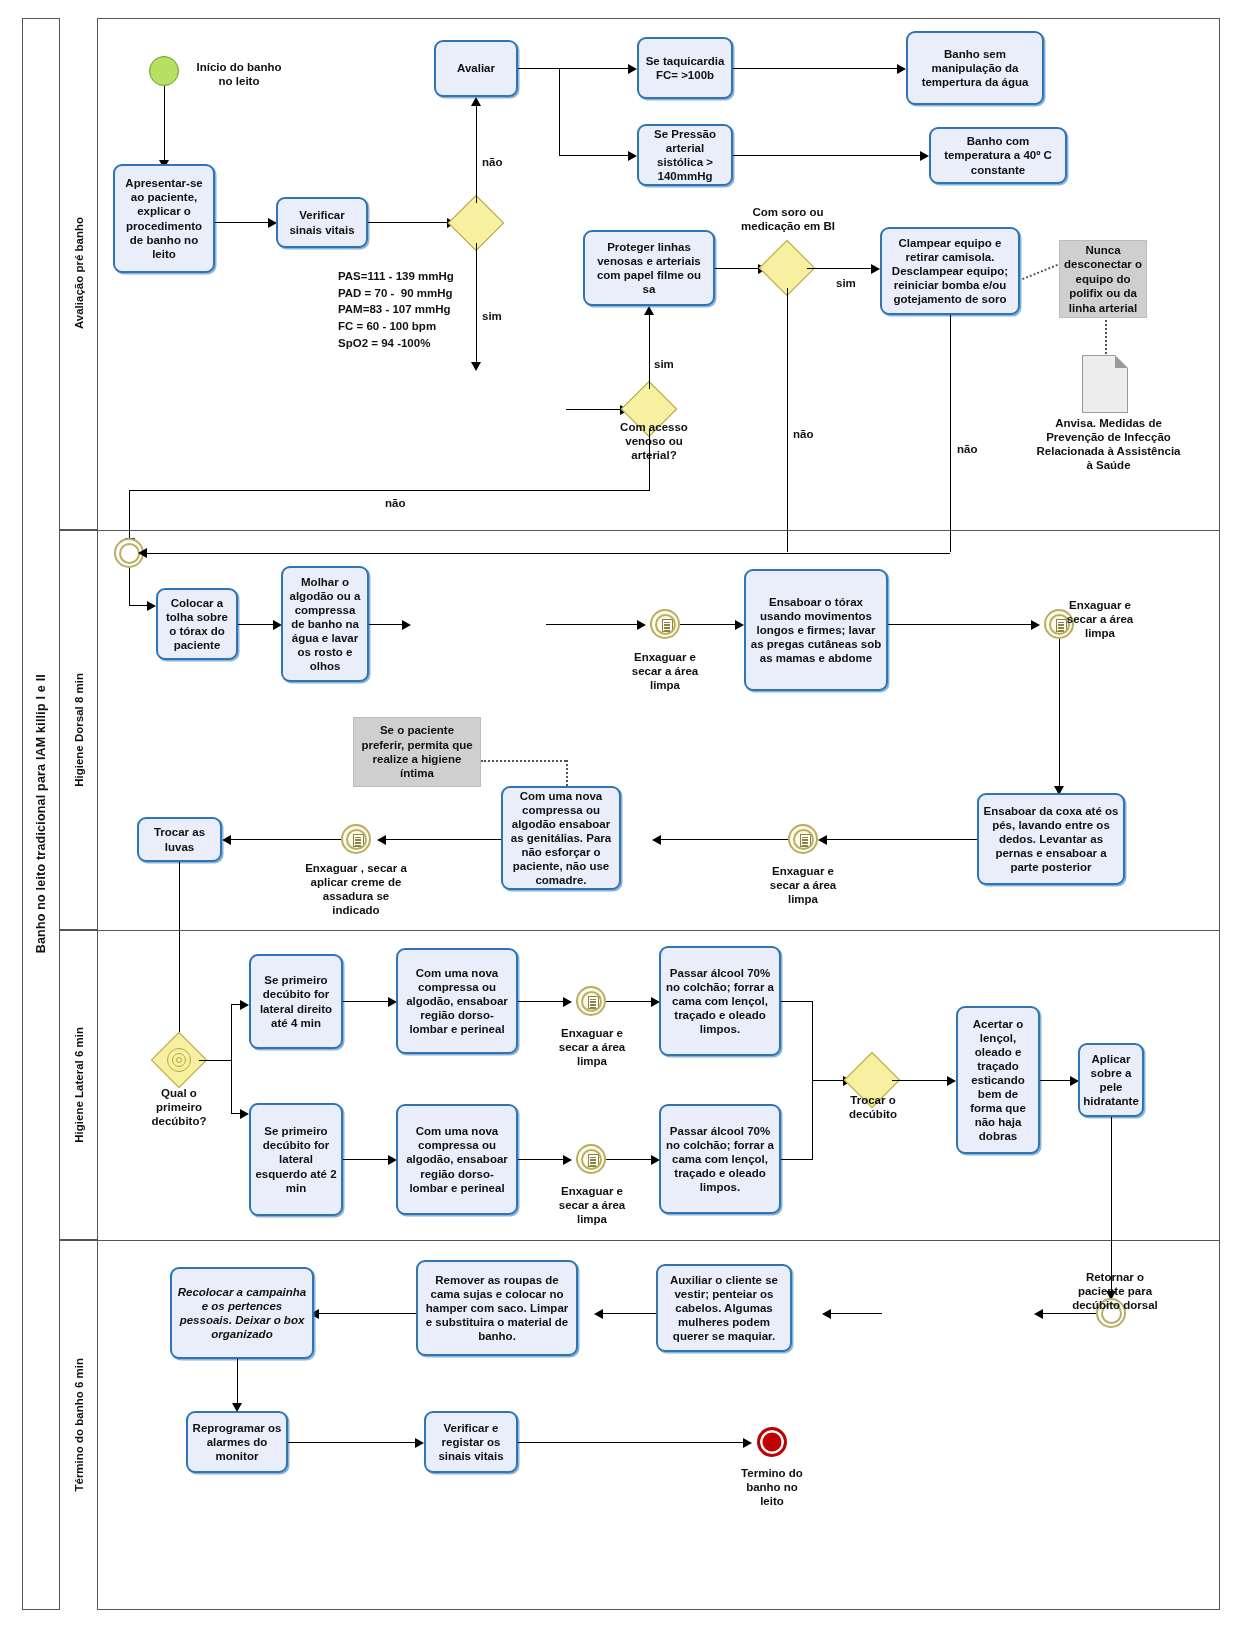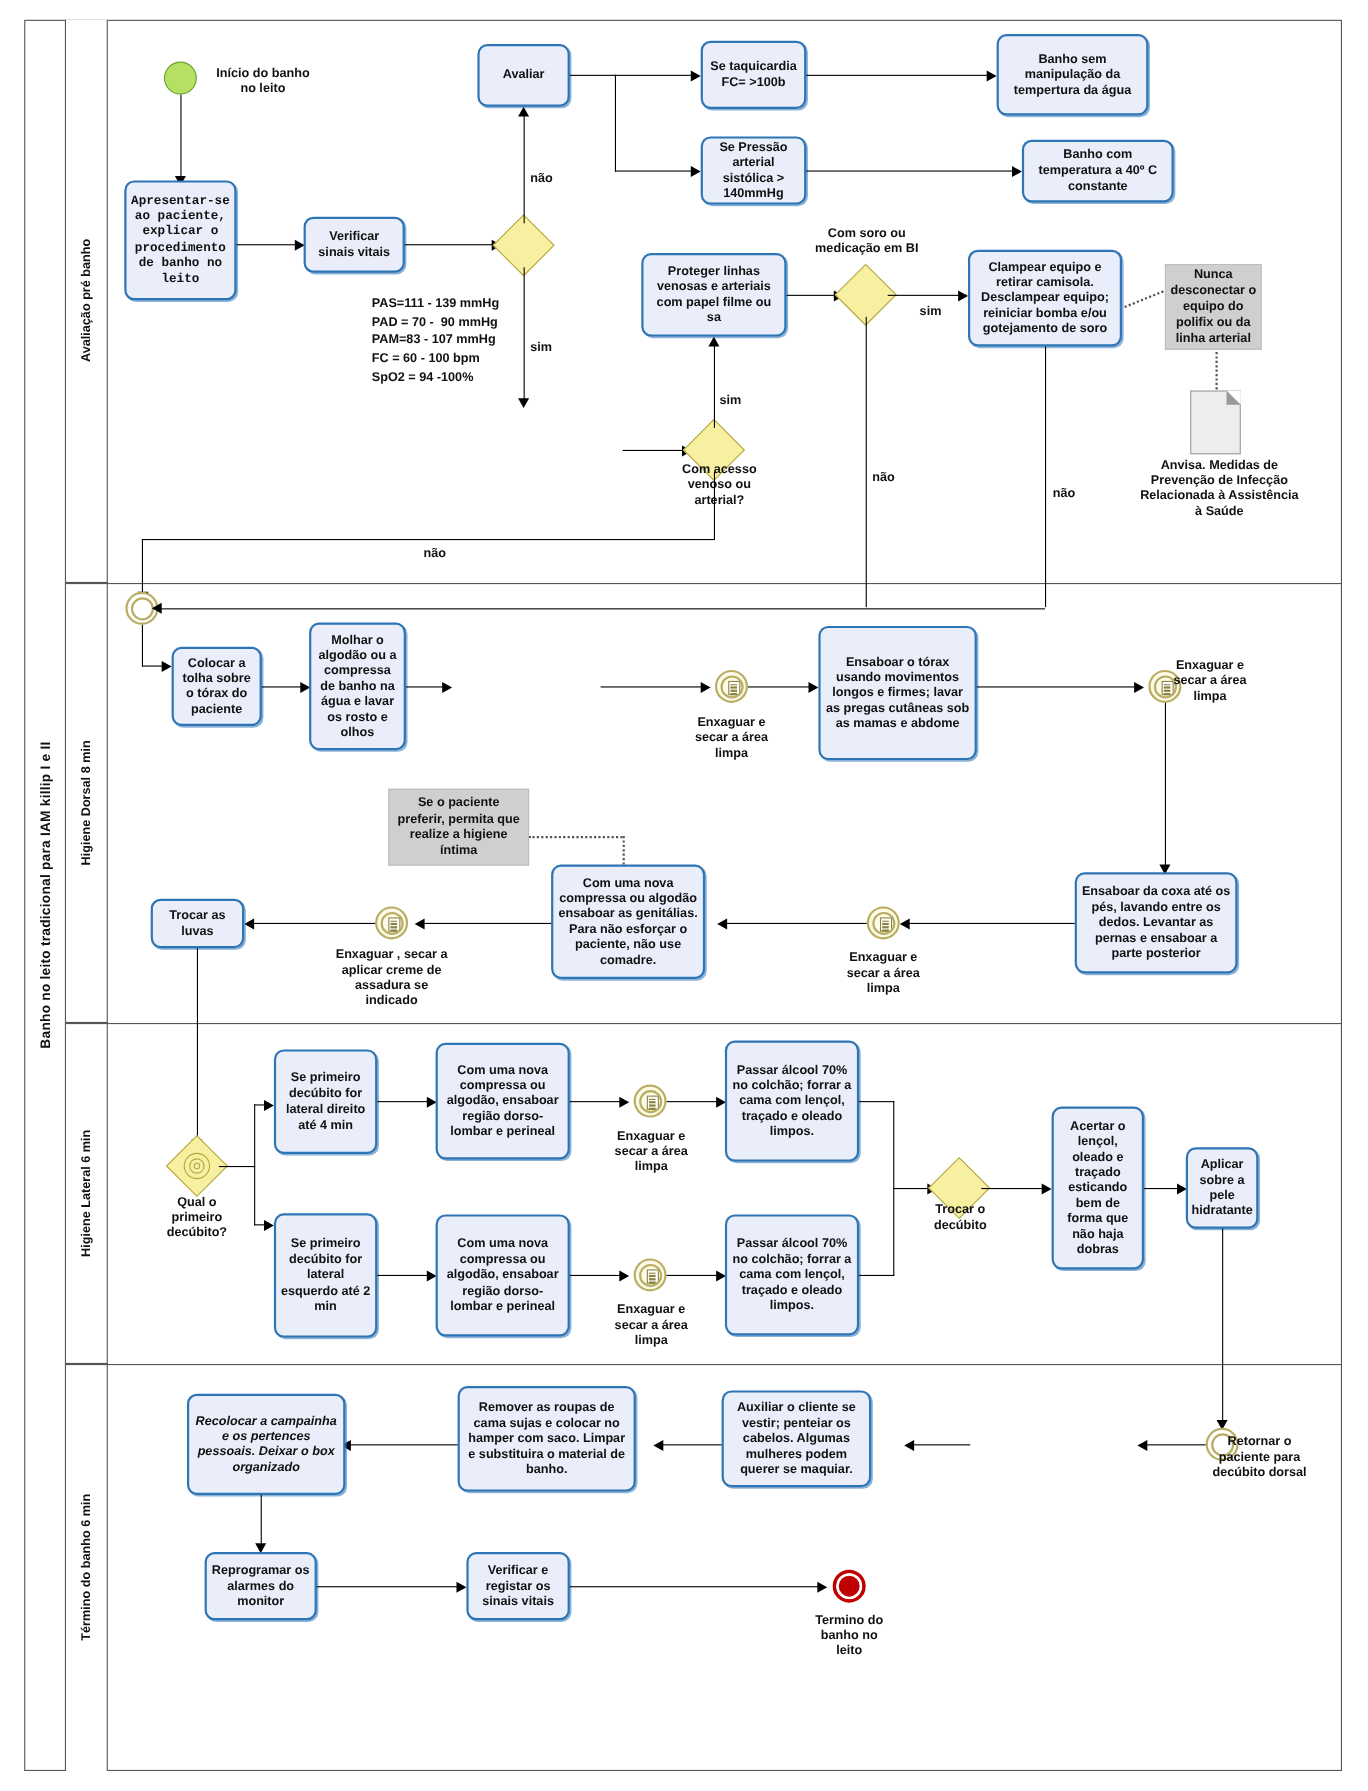--- a/index.html
+++ b/index.html
@@ -96,21 +96,21 @@
   <div class="lane-sep" style="top:530px;"></div>
   <div class="lane-sep" style="top:930px;"></div>
   <div class="lane-sep" style="top:1240px;"></div>
 
   <div class="ev-start" style="left:149px;top:56px;"></div>
   <div class="lbl" style="left:194px;top:60px;width:90px;">Início do banho no leito</div>
 
   <div class="ln lnv" style="left:163.5px;top:86px;height:76px;"></div>
   <div class="ar ar-d" style="left:159px;top:160px;"></div>
 
-  <div class="task" style="left:113px;top:164px;width:102px;height:109px;font-family:Liberation Mono, monospace;">Apresentar-se ao paciente, explicar o procedimento de banho no leito</div>
+  <div class="task" style="left:113px;top:164px;width:102px;height:109px;">Apresentar-se ao paciente, explicar o procedimento de banho no leito</div>
 
   <div class="ln lnh" style="left:215px;top:222px;width:60px;"></div>
   <div class="ar ar-r" style="left:268px;top:217.5px;"></div>
 
   <div class="task" style="left:276px;top:197px;width:92px;height:51px;">Verificar sinais vitais</div>
 
   <div class="ln lnh" style="left:368px;top:222px;width:86px;"></div>
   <div class="ar ar-r" style="left:447px;top:217.5px;"></div>
 
   <div class="gw-wrap" style="left:456px;top:203px;">
@@ -263,21 +263,21 @@
         <i></i>
         <i></i>
         <i></i>
       </div>
   </div>
   <div class="lbl" style="left:764px;top:864px;width:78px;">Enxaguar e secar a área limpa</div>
 
   <div class="ln lnh" style="left:658px;top:839px;width:130px;"></div>
   <div class="ar ar-l" style="left:652px;top:834.5px;"></div>
 
-  <div class="task" style="left:501px;top:786px;width:140px;height:104px;">Com uma nova compressa ou algodão ensaboar as genitálias.  Para não esforçar o paciente, não use comadre.</div>
+  <div class="task" style="left:501px;top:786px;width:120px;height:104px;">Com uma nova compressa ou algodão ensaboar as genitálias.  Para não esforçar o paciente, não use comadre.</div>
 
   <div class="note" style="left:353px;top:717px;width:128px;height:70px;">Se o paciente preferir, permita que realize a higiene íntima</div>
   <div class="dot" style="left:481px;top:760px;width:85px;"></div>
   <div class="dotv" style="left:566px;top:760px;height:26px;"></div>
 
   <div class="ln lnh" style="left:383px;top:839px;width:118px;"></div>
   <div class="ar ar-l" style="left:377px;top:834.5px;"></div>
 
   <div class="ev-doc" style="left:341px;top:824px;">
     <div class="sheet">
@@ -373,21 +373,21 @@
 
   <div class="ln lnh" style="left:1040px;top:1080px;width:36px;"></div>
   <div class="ar ar-r" style="left:1070px;top:1075.5px;"></div>
 
   <div class="task" style="left:1078px;top:1043px;width:66px;height:74px;">Aplicar sobre a pele hidratante</div>
 
   <div class="ln lnv" style="left:1110.5px;top:1117px;height:178px;"></div>
   <div class="ar ar-d" style="left:1106px;top:1291px;"></div>
 
   <div class="ev-int" style="left:1096px;top:1298px;"></div>
-  <div class="lbl" style="left:1070px;top:1304px;width:90px;margin-left:30px;">Retornar o paciente para decúbito dorsal</div>
+  <div class="lbl" style="left:1070px;top:1270px;width:90px;">Retornar o paciente para decúbito dorsal</div>
 
   <div class="ln lnh" style="left:1040px;top:1313px;width:56px;"></div>
   <div class="ar ar-l" style="left:1034px;top:1308.5px;"></div>
 
 
   <div class="ln lnh" style="left:828px;top:1313px;width:54px;"></div>
   <div class="ar ar-l" style="left:822px;top:1308.5px;"></div>
 
   <div class="task" style="left:656px;top:1264px;width:136px;height:88px;">Auxiliar o cliente se vestir; penteiar os cabelos. Algumas mulheres podem querer se maquiar.</div>
 

